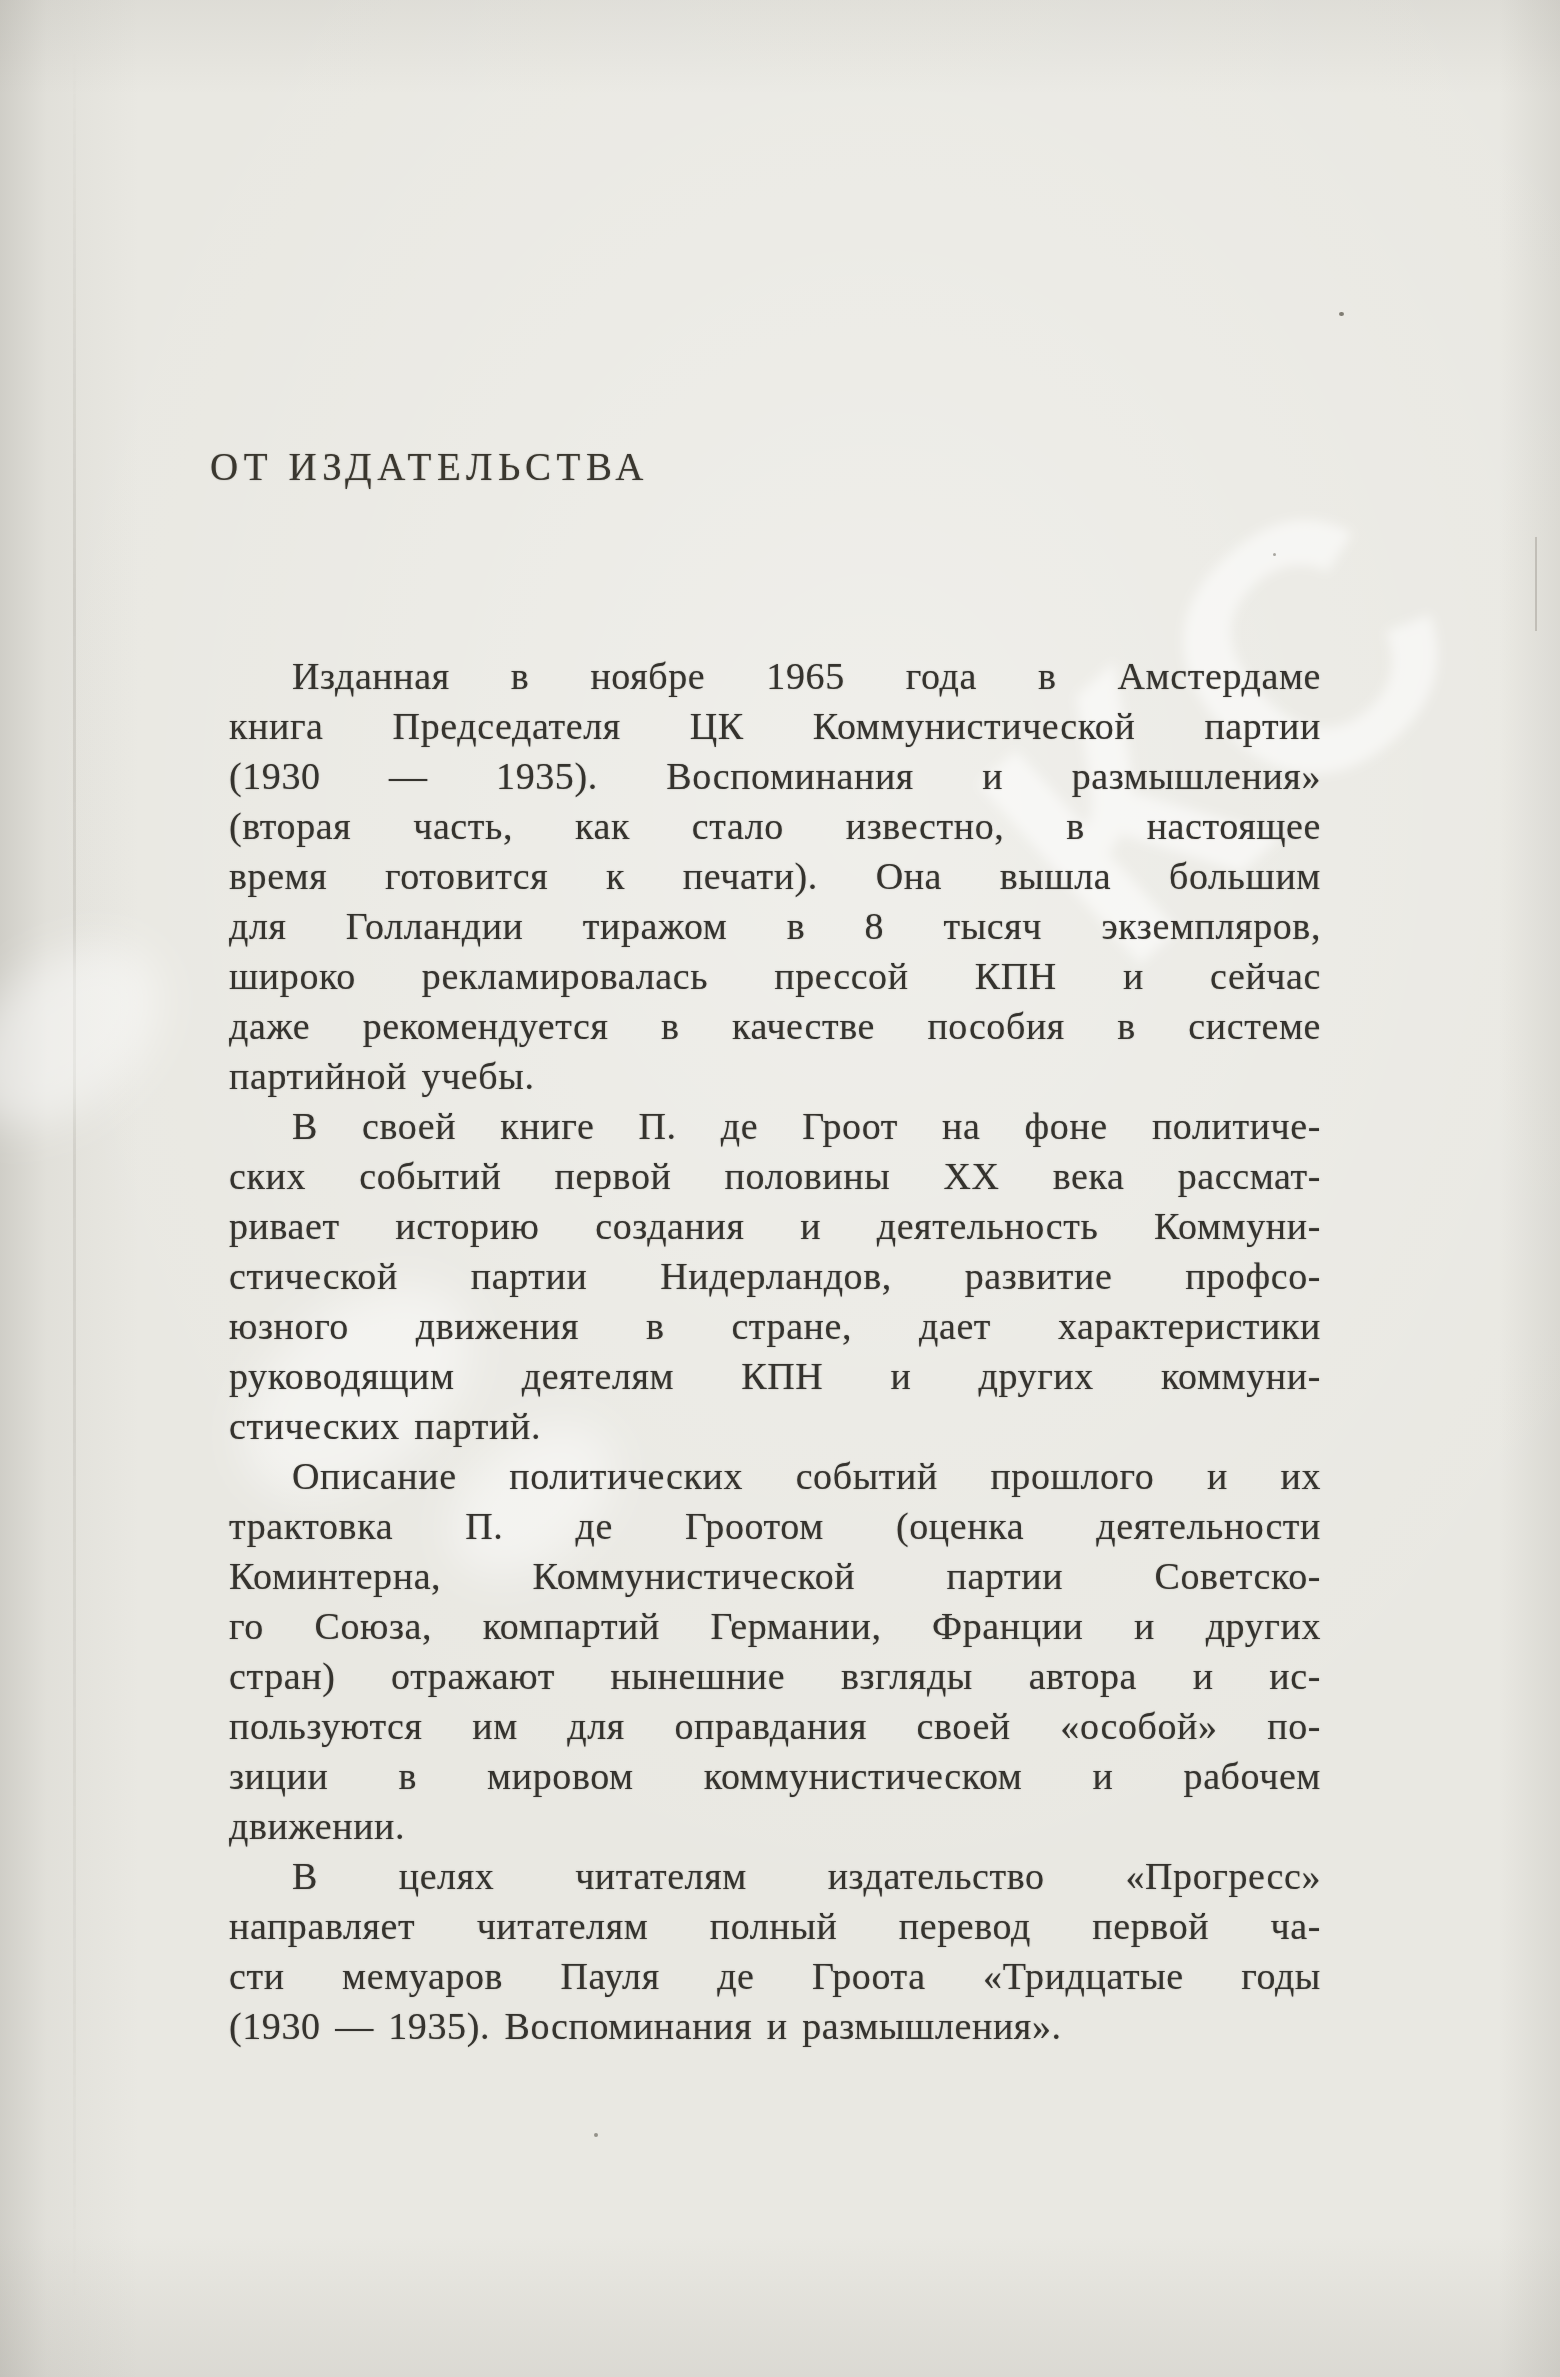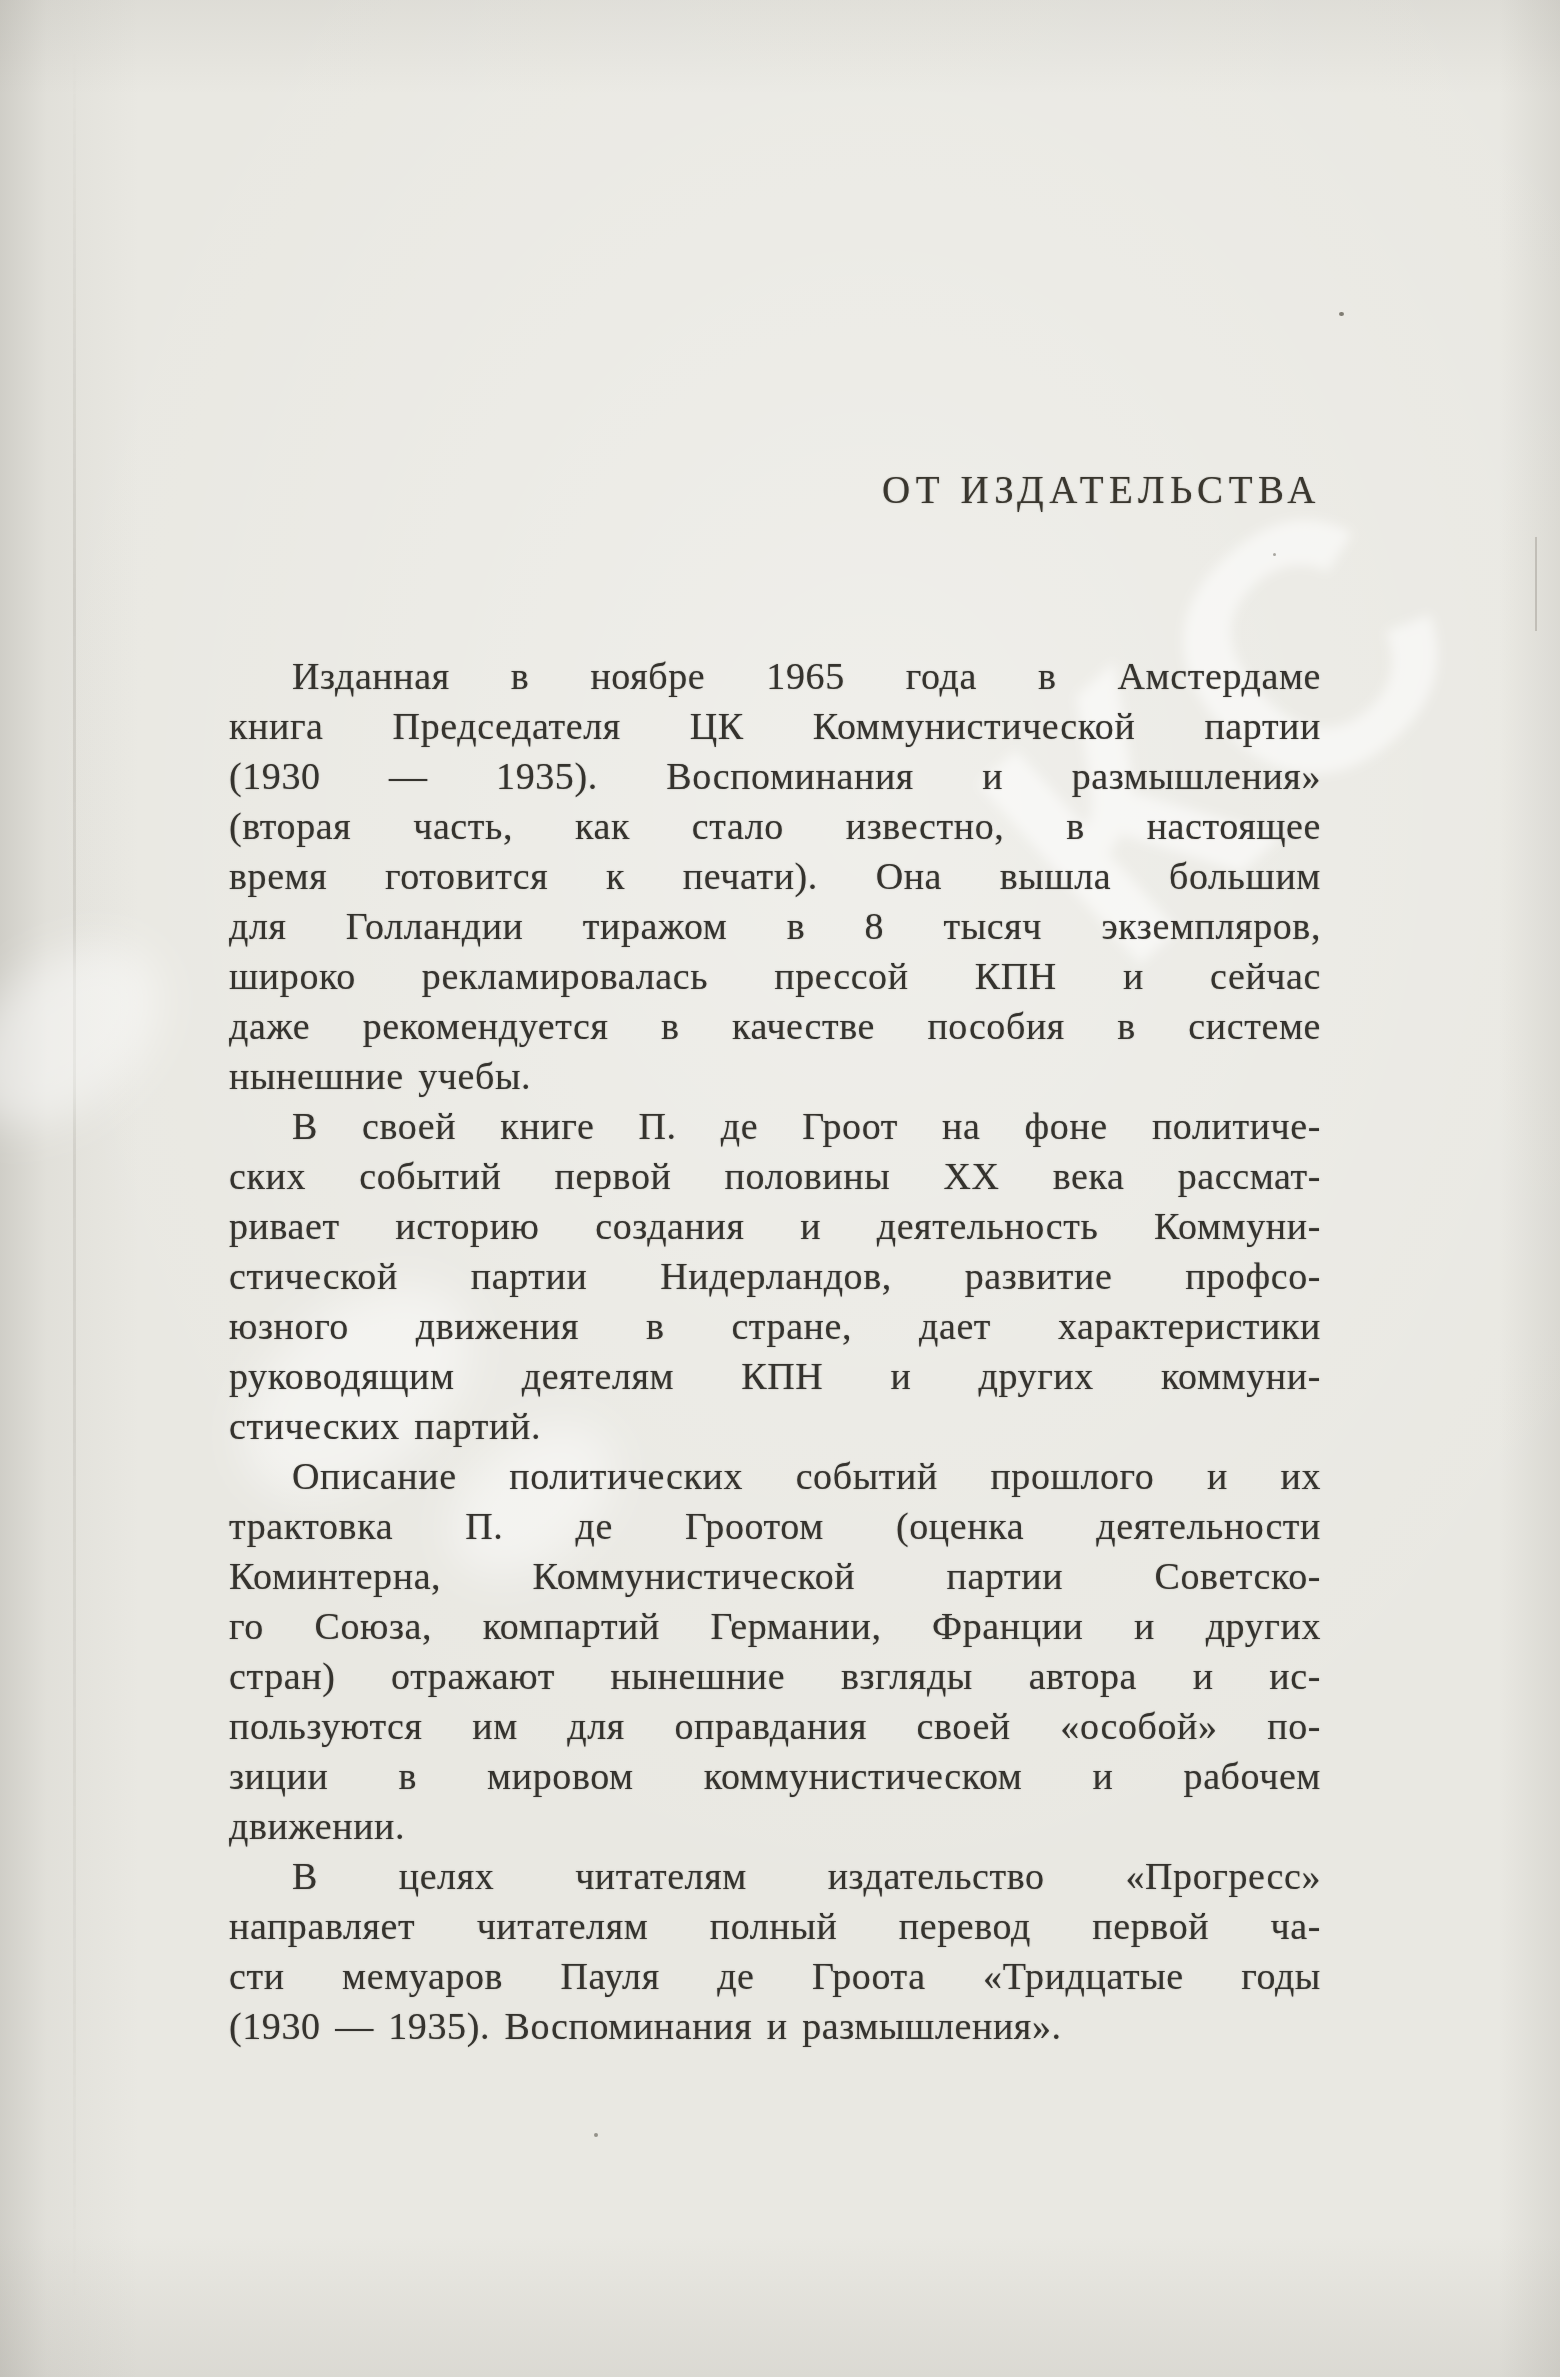--- a/index.html
+++ b/index.html
@@ -70,24 +70,24 @@
   }
   .wm-blob.b1 { left: 225px;  top: 1309px; width: 263px; height: 163px; transform: rotate(-40deg); }
   .wm-blob.b2 { left: 438px;  top: 1440px; width: 188px; height: 119px; transform: rotate(-40deg); }
   .wm-blob.b3 { left: -50px;  top: 964px; width: 225px; height: 144px; transform: rotate(-40deg); }
 
   
   .print-layer { position: absolute; inset: 0; z-index: 2; }
 
   .title {
     position: absolute;
-    top: 467px;
+    top: 444px;
     left: 210px;
     width: 1111px;
-    text-align: right;
+    text-align: left;
     font-size: 39px;
     letter-spacing: 5.6px;
     white-space: nowrap;
     color: #3a372f;
     text-shadow: 0 0 1.3px rgba(58,55,47,0.55);
   }
 
   .body-text {
     position: absolute;
     top: 651px;
@@ -141,21 +141,21 @@
 
     <div class="body-text">
       <div class="line indent">Изданная в ноябре 1965 года в Амстердаме</div>
       <div class="line">книга Председателя ЦК Коммунистической партии</div>
       <div class="line">(1930 — 1935). Воспоминания и размышления»</div>
       <div class="line">(вторая часть, как стало известно, в настоящее</div>
       <div class="line">время готовится к печати). Она вышла большим</div>
       <div class="line">для Голландии тиражом в 8 тысяч экземпляров,</div>
       <div class="line">широко рекламировалась прессой КПН и сейчас</div>
       <div class="line">даже рекомендуется в качестве пособия в системе</div>
-      <div class="line end">нынешние учебы.</div>
+      <div class="line end">партийной учебы.</div>
       <div class="line indent">В своей книге П. де Гроот на фоне политиче-</div>
       <div class="line">ских событий первой половины XX века рассмат-</div>
       <div class="line">ривает историю создания и деятельность Коммуни-</div>
       <div class="line">стической партии Нидерландов, развитие профсо-</div>
       <div class="line">юзного движения в стране, дает характеристики</div>
       <div class="line">руководящим деятелям КПН и других коммуни-</div>
       <div class="line end">стических партий.</div>
       <div class="line indent">Описание политических событий прошлого и их</div>
       <div class="line">трактовка П. де Гроотом (оценка деятельности</div>
       <div class="line">Коминтерна, Коммунистической партии Советско-</div>

